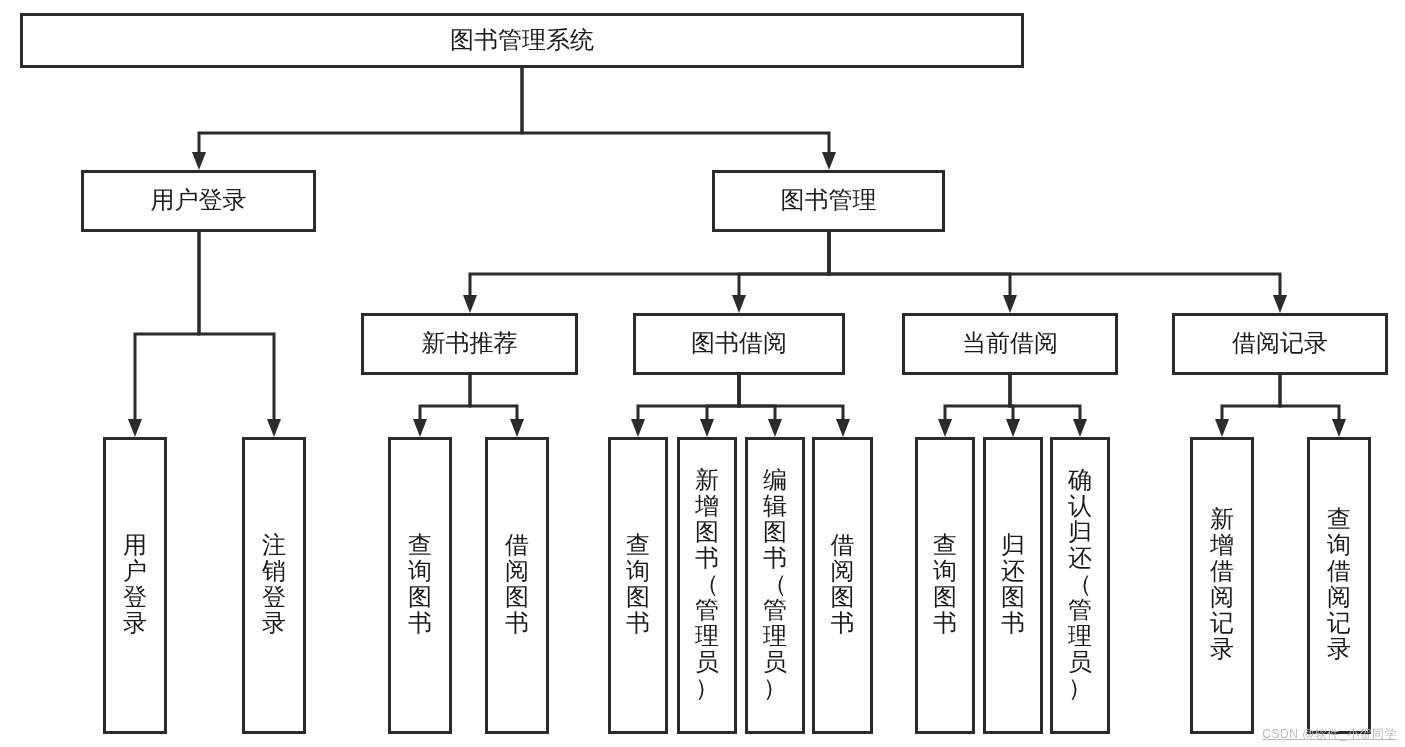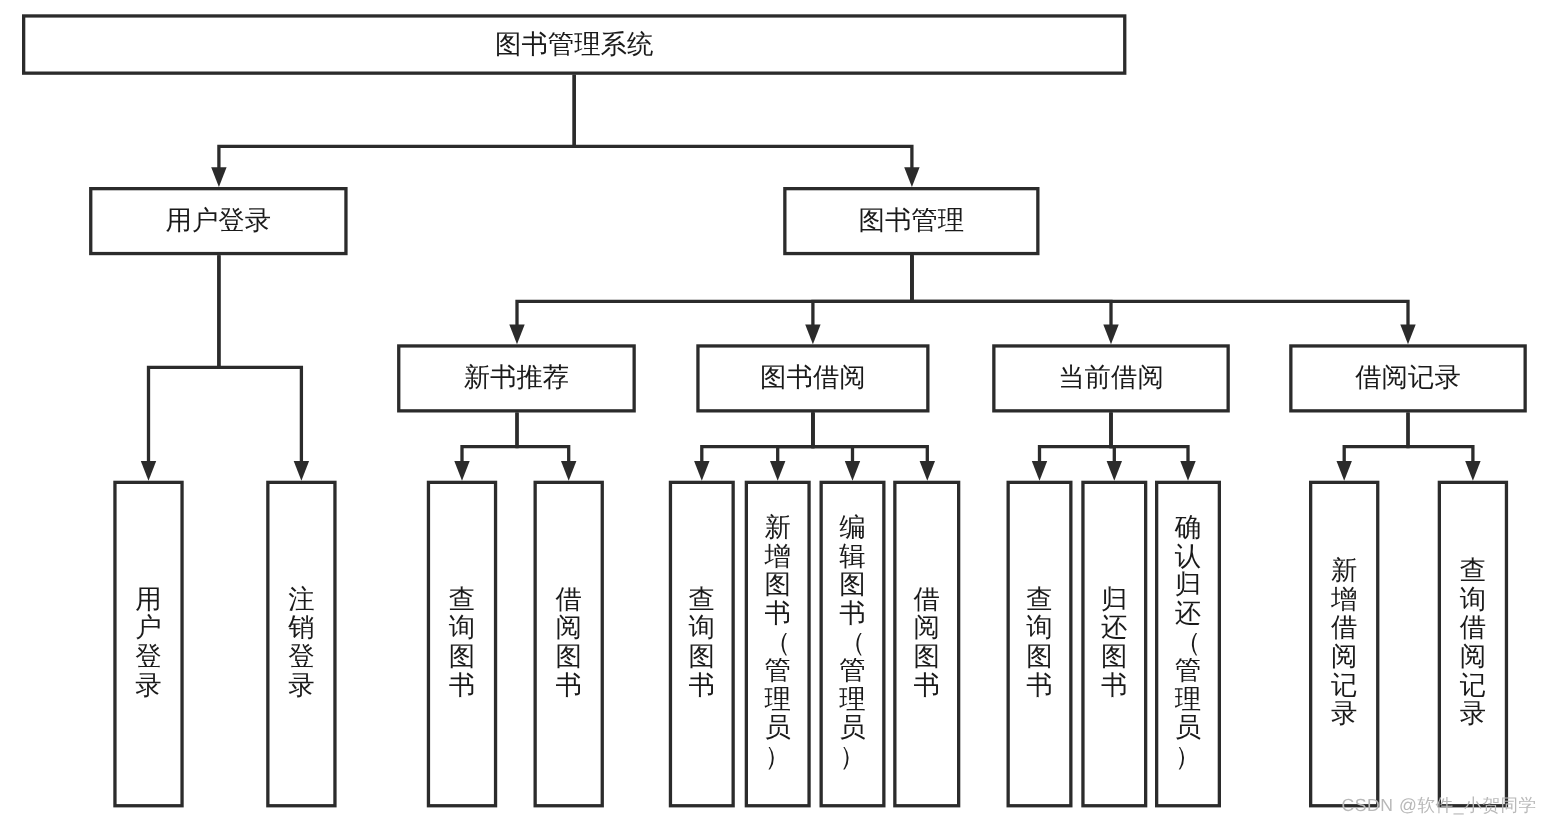--- a/index.html
+++ b/index.html
@@ -13,23 +13,23 @@
   .node-label{
     font-family:"Liberation Sans","DejaVu Sans",sans-serif;
     fill:#1a1a1a;text-anchor:middle;dominant-baseline:middle;
   }
   .node-label.h{font-size:24px;}
   .node-label.v{font-size:24px;}
   .edge{stroke:#2b2b2b;stroke-width:3;fill:none;stroke-linecap:butt;}
   .arrow-head{fill:#2b2b2b;stroke:none;}
   .watermark{
     position:absolute;right:8px;bottom:4px;
-    font-size:16px;color:#b9b9b9;white-space:nowrap;
+    font-size:12px;color:#b9b9b9;white-space:nowrap;
     font-family:"Liberation Sans","DejaVu Sans",sans-serif;
-    letter-spacing:0.5px;pointer-events:none;
+    letter-spacing:0.5px;pointer-events:none;text-decoration:underline;
   }
 </style>
 </head>
 <body>
 
 <svg id="diagram" viewBox="0 0 1405 747" xmlns="http://www.w3.org/2000/svg">
   <g id="edges-layer">
       <g>
         <path class="edge" d="M 522 68 L 522 133 L 199 133 L 199 154"></path>
         <polygon class="arrow-head" points="192,152 206,152 199,170"></polygon>

